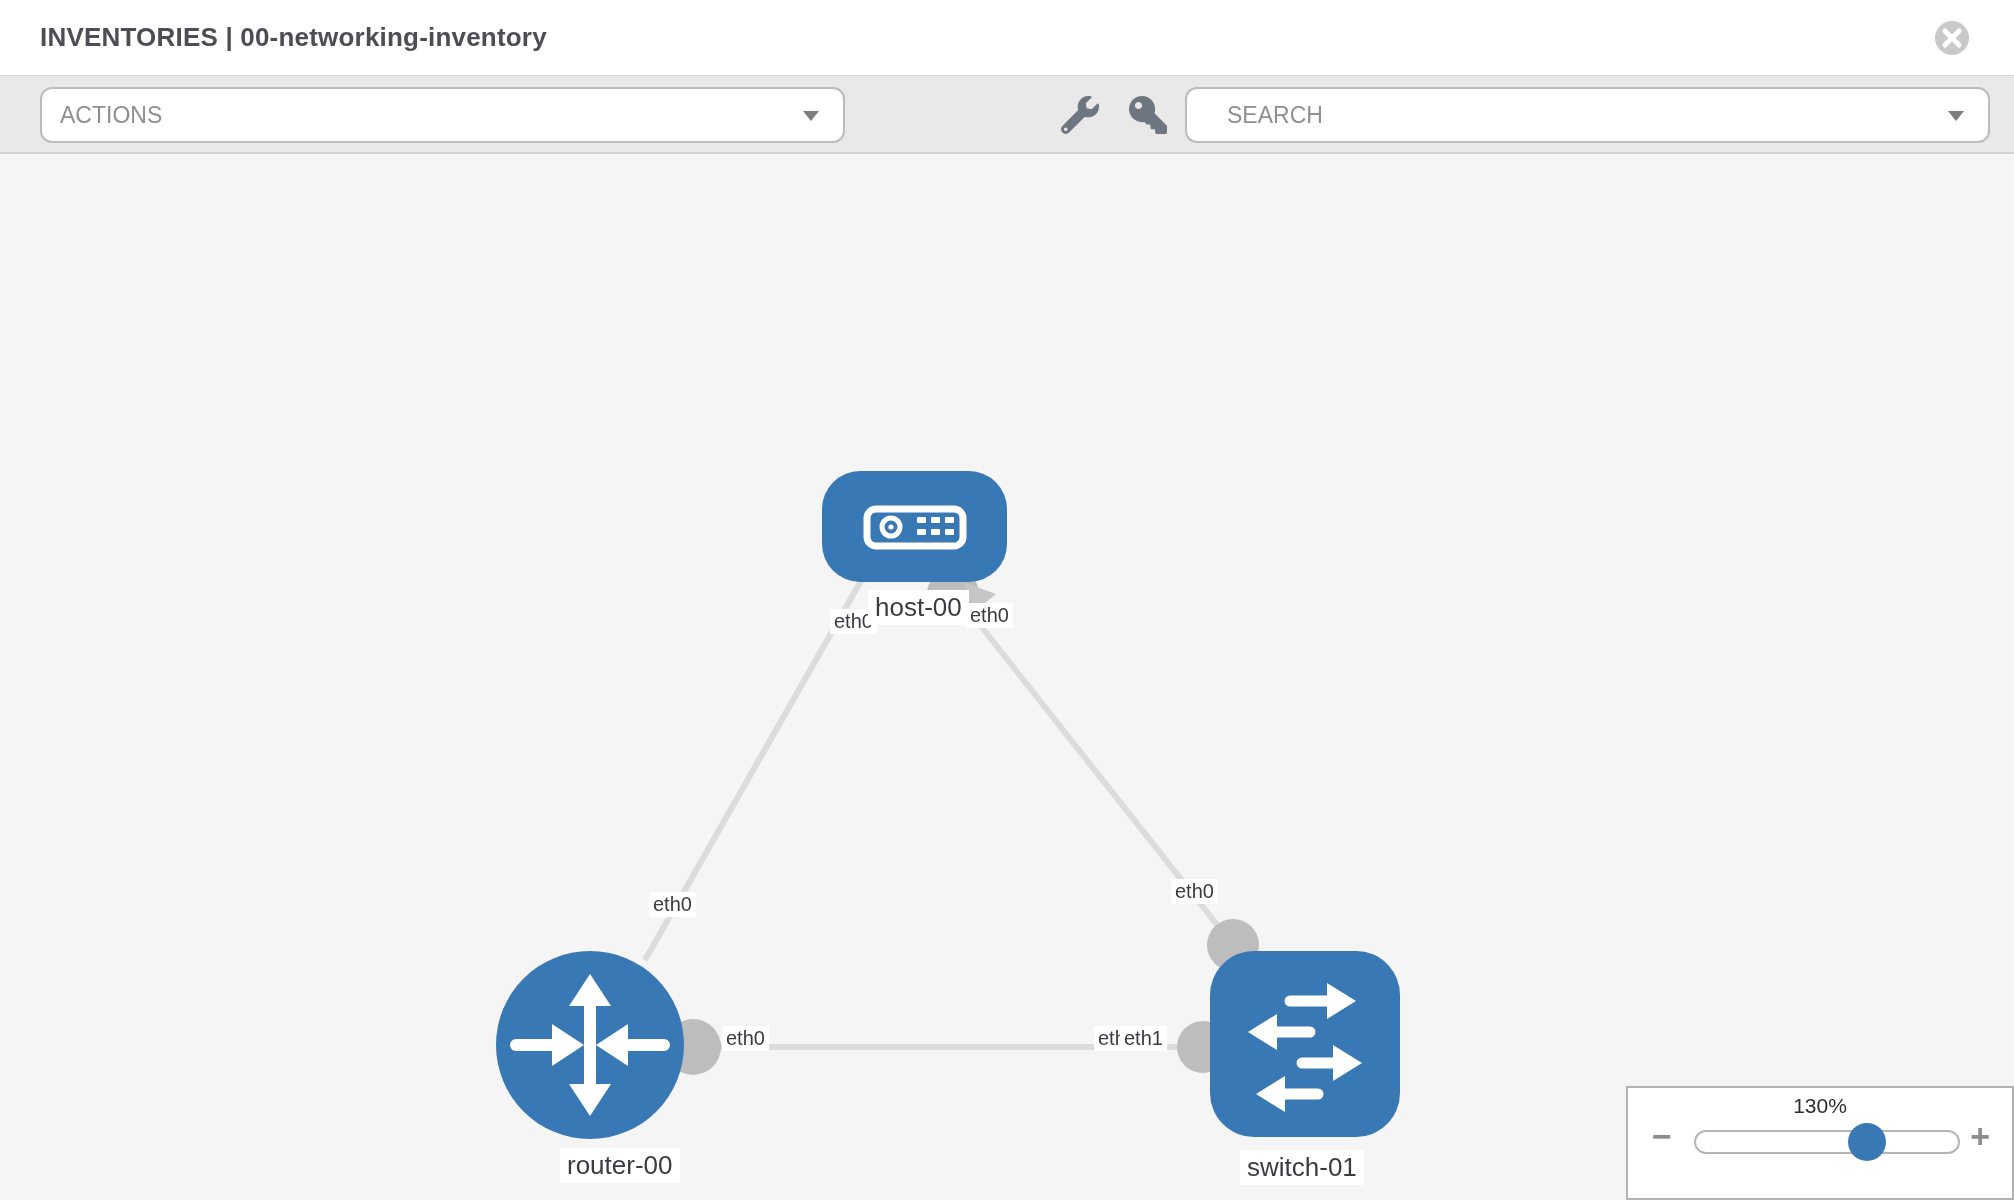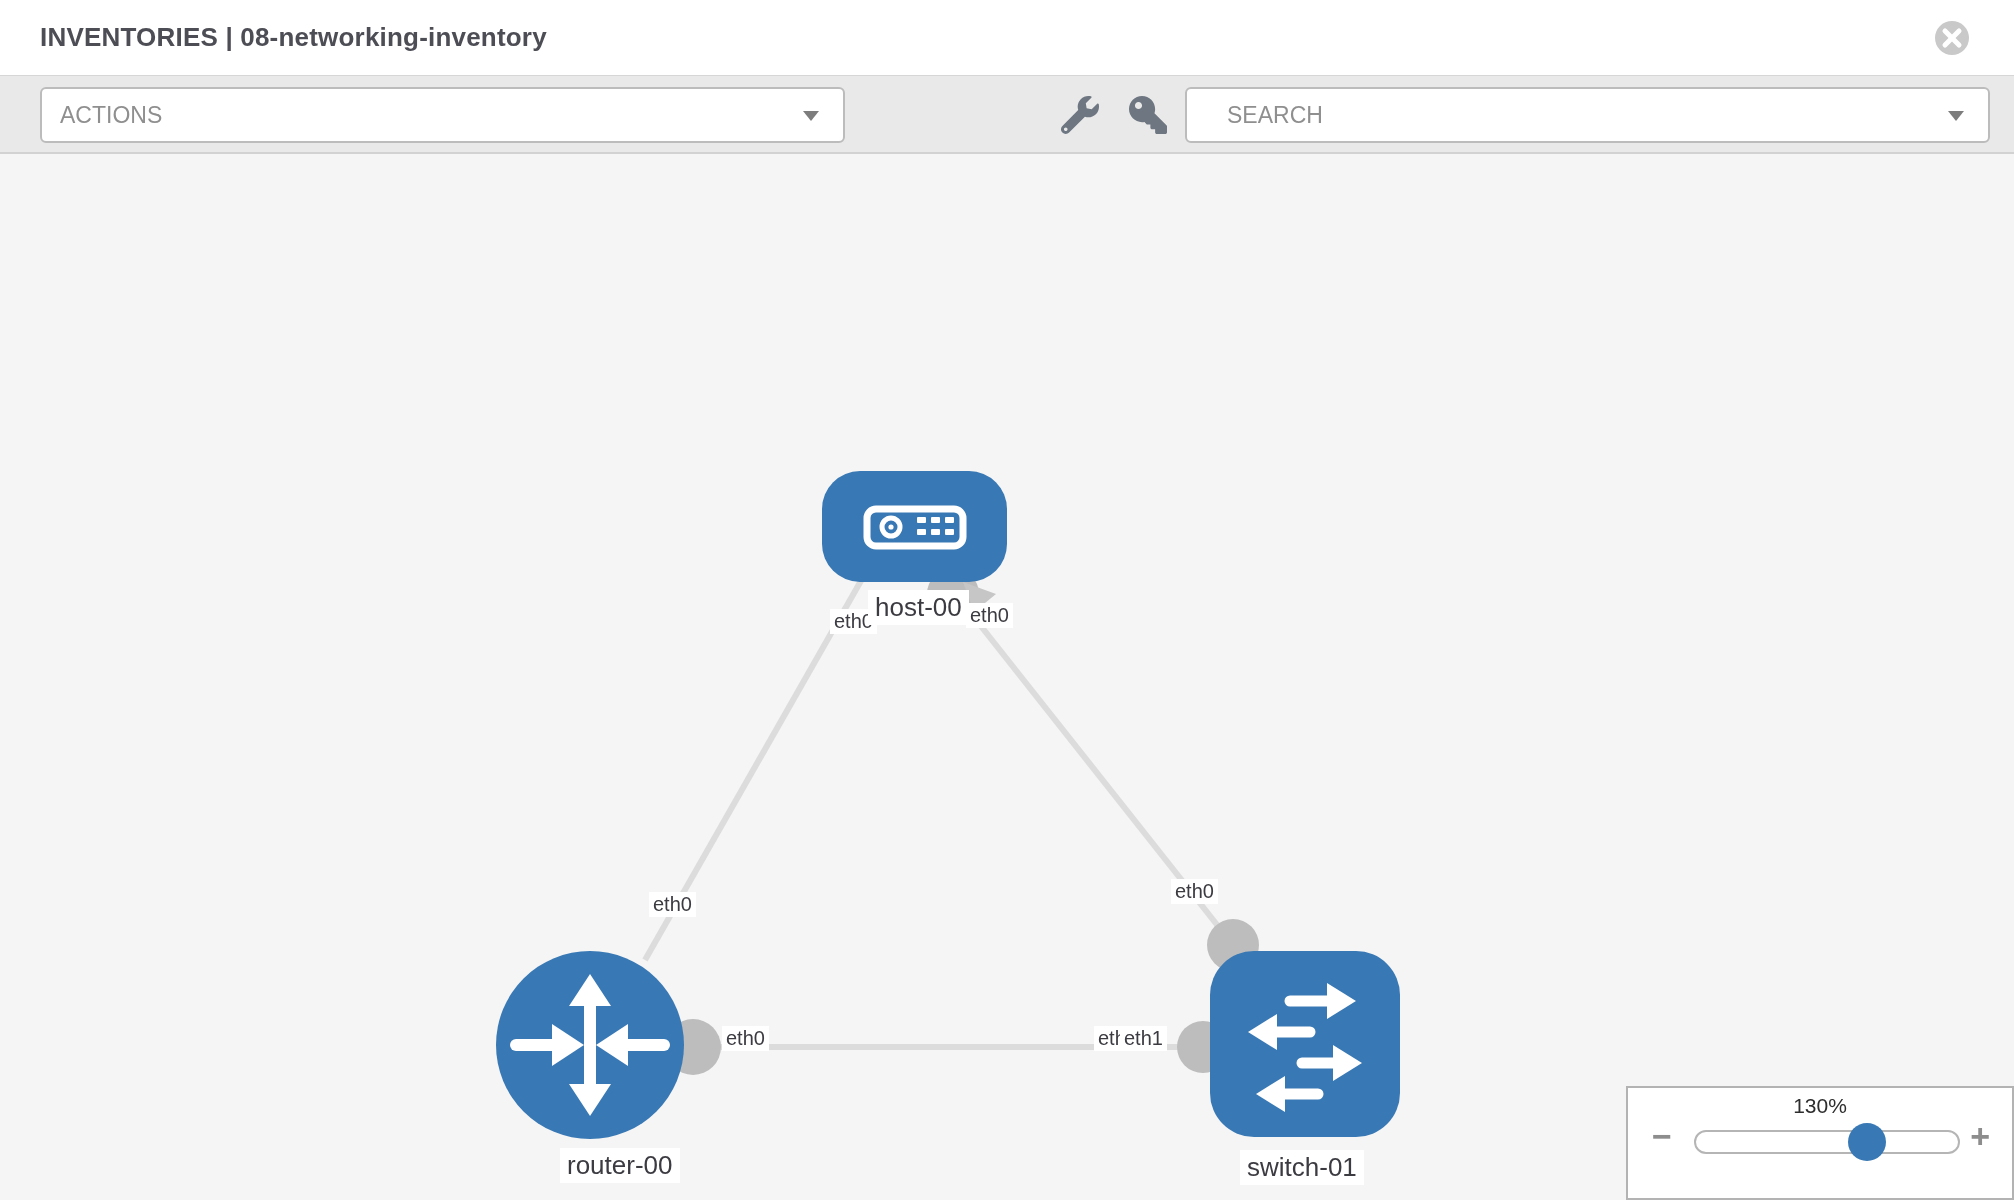--- a/index.html
+++ b/index.html
@@ -12,21 +12,21 @@
     background:#ffffff; border-bottom:1px solid #d6d6d6; z-index:5; }
   .page-title { position:absolute; left:40px; top:0; line-height:75px;
     font-size:26px; font-weight:bold; color:#4d4d55; letter-spacing:0.2px; }
   .close-btn { position:absolute; right:44px; top:20px; width:36px; height:36px;
     cursor:pointer; background:none; border:none; padding:0; }
 
   
   .toolbar { position:absolute; top:76px; left:0; width:2014px; height:78px;
     background:#e9e9e9; border-bottom:2px solid #d2d2d2; z-index:5; }
   .combo { position:absolute; top:11px; height:56px; background:#fff;
-    border:2px solid #bcbcbc; border-radius:6px; font-size:23px; color:#8f8f8f;
+    border:2px solid #bcbcbc; border-radius:12px; font-size:23px; color:#8f8f8f;
     line-height:52px; padding-left:18px; cursor:pointer; }
   .combo-actions { left:40px;  width:805px; }
   .combo-search  { left:1185px; width:805px;padding-left:40px; }
   .caret { position:absolute; right:24px; top:22px; width:0; height:0;
     border-left:8px solid transparent; border-right:8px solid transparent;
     border-top:10px solid #7d7d7d; }
   .tool-btn { position:absolute; top:20px; width:40px; height:40px;
     background:none; border:none; padding:0; cursor:pointer; }
   .tool-wrench { left:1060px; } .tool-key { left:1128px; }
 
@@ -126,21 +126,21 @@
 
     <div class="chip if-chip" style="left:722px; top:872px;">eth0</div>
     <div class="chip if-chip" style="left:1094px; top:872px; z-index:2;">eth0</div>
     <div class="chip if-chip" style="left:1120px; top:872px; z-index:3;">eth1</div>
 
     <div class="chip node-chip" style="left:528px; top:994px;margin-left:32px;">router-00</div>
     <div class="chip node-chip" style="left:1240px; top:996px;">switch-01</div>
   </div>
 
   <div class="header">
-    <div class="page-title">INVENTORIES | 08-networking-inventory</div>
+    <div class="page-title">INVENTORIES | 00-networking-inventory</div>
     <button class="close-btn">
       <svg width="36" height="36" viewBox="0 0 36 36">
         <circle cx="18" cy="18" r="17" fill="#c9c9c9"></circle>
         <line x1="11" y1="11" x2="25" y2="25" stroke="#fff" stroke-width="5" stroke-linecap="round"></line>
         <line x1="25" y1="11" x2="11" y2="25" stroke="#fff" stroke-width="5" stroke-linecap="round"></line>
       </svg>
     </button>
   </div>
 
   <div class="toolbar">

